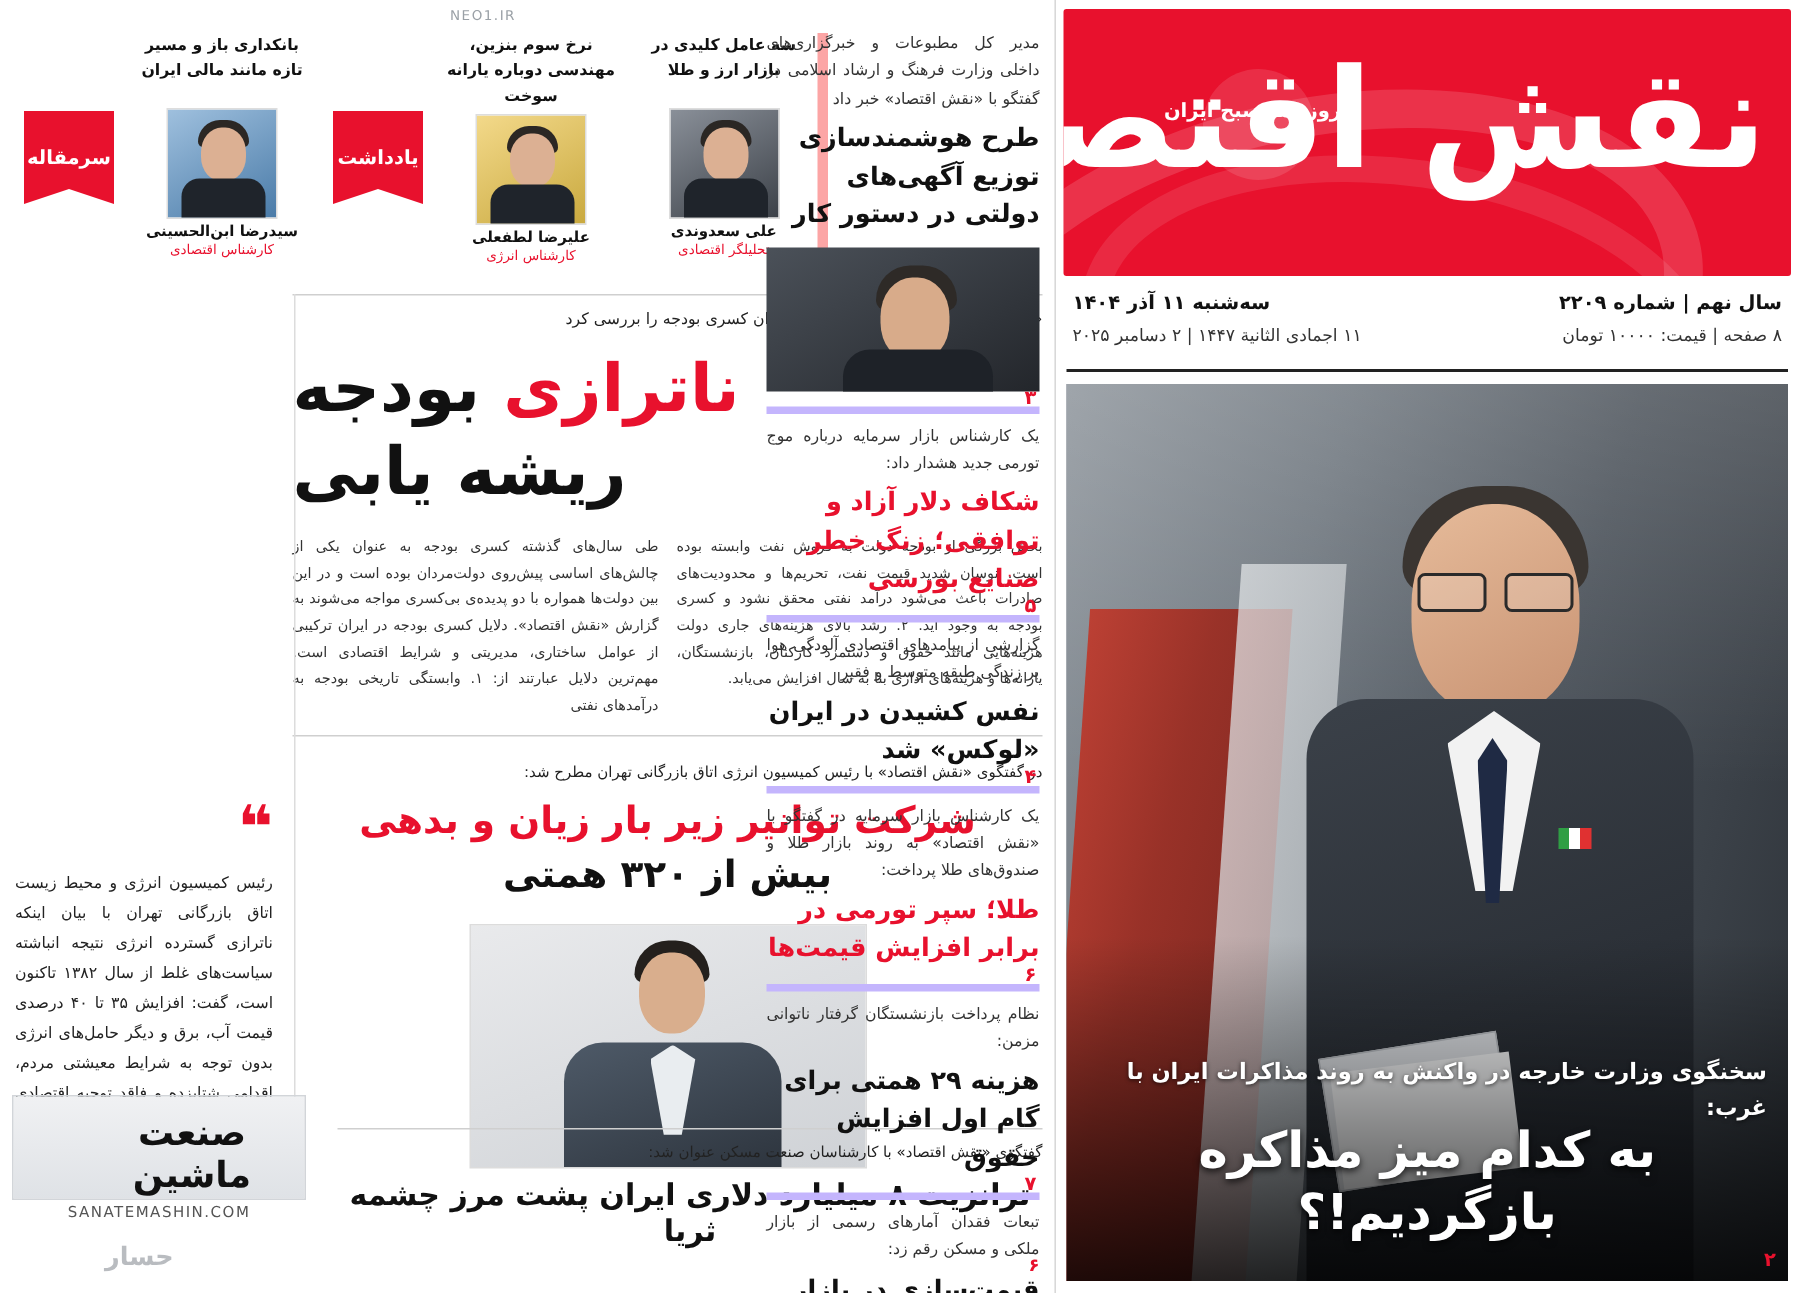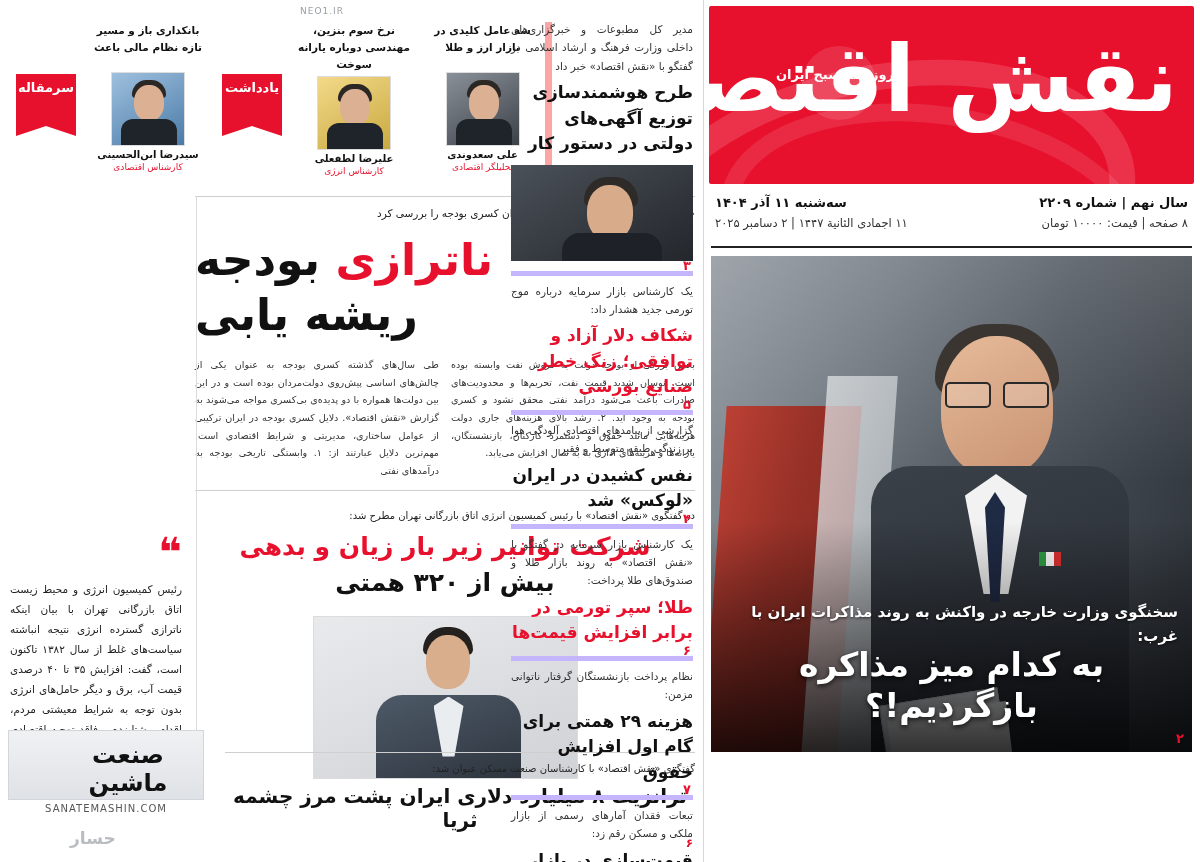--- a/index.html
+++ b/index.html
@@ -99,21 +99,21 @@
     font-weight: bold;
   }
   .infobar .row.small { font-size: 11.5px; font-weight: normal; color: #333; }
   .info-cell { white-space: nowrap; }
 
   
   .lead-photo {
     position: absolute;
     top: 256px; right: 8px;
     width: 481px;
-    height: 496px;
+    height: 598px;
     background: linear-gradient(160deg,#6e7681 0%, #55606b 35%, #3a424b 70%, #23282e 100%);
     overflow: hidden;
     padding-left: 20px;
   }
   .lp-wall {
     position: absolute; inset: 0;
     background:
       linear-gradient(to bottom, rgba(255,255,255,0.16), rgba(255,255,255,0) 45%),
       linear-gradient(105deg,#8d949b 0%, #6d757d 30%, #4a5159 60%, #2c3137 100%);
   }
@@ -330,21 +330,21 @@
   .exp-tag .ribbon {
     position: absolute;
     top: 52px; right: 6px;
     width: 60px; height: 62px;
     background: #e8112d;
     color: #fff;
     font-size: 13px;
     font-weight: bold;
     text-align: center;
     line-height: 1.3;
-    padding-top: 6px;
+    padding-top: 24px;
     clip-path: polygon(0 0, 100% 0, 100% 100%, 50% 84%, 0 100%);
   }
   .exp-tag .ribbon.alt { background: #e8112d; }
   .exp {
     width: 132px;
     padding: 0 6px;
     text-align: center;
     position: relative;
   }
   .exp + .exp { border-right: 7px solid #fca5a5; }
@@ -530,21 +530,21 @@
 
     <div class="web-logo">NEO1.IR</div>
 
     <div class="experts">
 
       <div class="exp-tag">
         <div class="ribbon">سرمقاله</div>
       </div>
 
       <div class="exp">
-        <div class="title">بانکداری باز و مسیر تازه نظام مالی باعث</div>
+        <div class="title">بانکداری باز و مسیر تازه مانند مالی ایران</div>
         <div class="avatar blue">
           <div class="a-hair"></div>
             <div class="a-head"></div>
             <div class="a-body"></div>
         </div>
         <div class="name">سیدرضا ابن‌الحسینی</div>
         <div class="role">کارشناس اقتصادی</div>
       </div>
 
       <div class="exp-tag">

